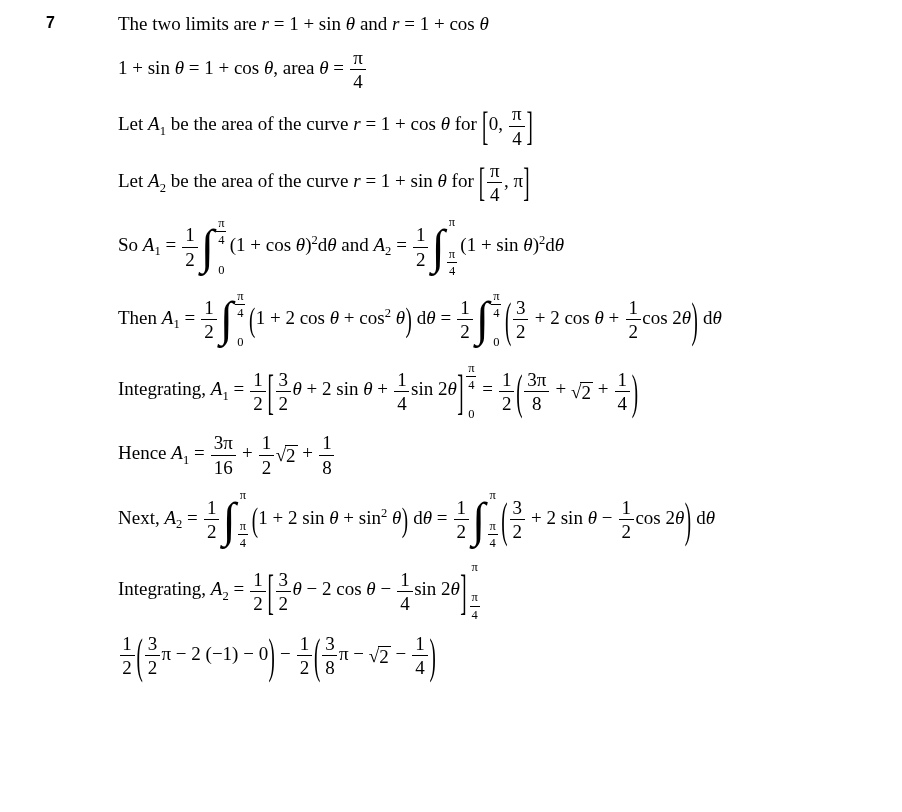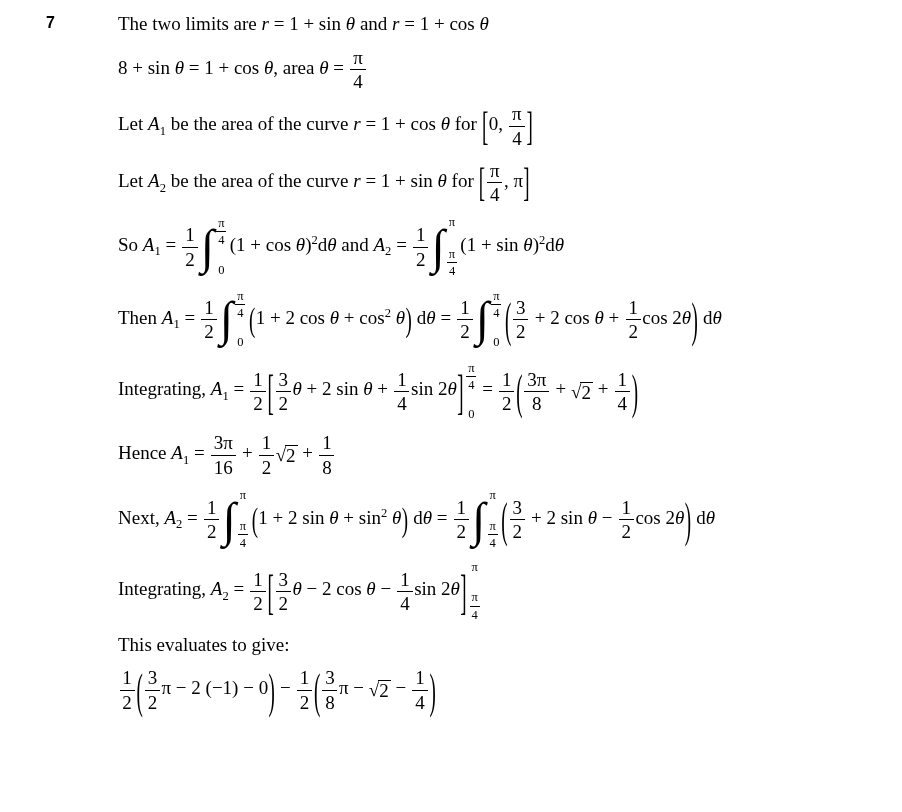--- a/index.html
+++ b/index.html
@@ -92,25 +92,24 @@
   .rsign{ line-height:1.05; display:block; }
   .rbody{ display:block; border-top:1.3px solid #000; margin-left:-1px; padding:0 2px 0 1px; line-height:1.05; }
 </style>
 </head>
 <body>
 
 <div class="page">
   <div class="qnum">7</div>
   <div id="math-root">
       <div class="mline"><span class="mt">The two limits are </span><span class="mi">r</span><span class="mt"> = 1 + sin </span><span class="mi">θ</span><span class="mt"> and </span><span class="mi">r</span><span class="mt"> = 1 + cos </span><span class="mi">θ</span></div>
-      <div class="mline"><span class="mt">8 + sin </span><span class="mi">θ</span><span class="mt"> = 1 + cos </span><span class="mi">θ</span><span class="mt">, area </span><span class="mi">θ</span><span class="mt"> = </span><span class="mfrac"><span class="fnum"><span class="mt">π</span></span><span class="fbar"></span><span class="fden"><span class="mt">4</span></span></span></div>
+      <div class="mline"><span class="mt">1 + sin </span><span class="mi">θ</span><span class="mt"> = 1 + cos </span><span class="mi">θ</span><span class="mt">, area </span><span class="mi">θ</span><span class="mt"> = </span><span class="mfrac"><span class="fnum"><span class="mt">π</span></span><span class="fbar"></span><span class="fden"><span class="mt">4</span></span></span></div>
       <div class="mline"><span class="mt">Let </span><span class="mi">A</span><span class="msub"><span class="mt">1</span></span><span class="mt"> be the area of the curve </span><span class="mi">r</span><span class="mt"> = 1 + cos </span><span class="mi">θ</span><span class="mt"> for </span><span class="mbig" style="--s: 2.1;">[</span><span class="mt">0, </span><span class="mfrac"><span class="fnum"><span class="mt">π</span></span><span class="fbar"></span><span class="fden"><span class="mt">4</span></span></span><span class="mbig" style="--s: 2.1;">]</span></div>
       <div class="mline"><span class="mt">Let </span><span class="mi">A</span><span class="msub"><span class="mt">2</span></span><span class="mt"> be the area of the curve </span><span class="mi">r</span><span class="mt"> = 1 + sin </span><span class="mi">θ</span><span class="mt"> for </span><span class="mbig" style="--s: 2.1;">[</span><span class="mfrac"><span class="fnum"><span class="mt">π</span></span><span class="fbar"></span><span class="fden"><span class="mt">4</span></span></span><span class="mt">, π</span><span class="mbig" style="--s: 2.1;">]</span></div>
       <div class="mline"><span class="mt">So </span><span class="mi">A</span><span class="msub"><span class="mt">1</span></span><span class="mt"> = </span><span class="mfrac"><span class="fnum"><span class="mt">1</span></span><span class="fbar"></span><span class="fden"><span class="mt">2</span></span></span><span class="mint"><span class="isign">∫</span><span class="ilim"><span class="ihi"><span class="mfrac"><span class="fnum"><span class="mt">π</span></span><span class="fbar"></span><span class="fden"><span class="mt">4</span></span></span></span><span class="ilo"><span class="mt">0</span></span></span></span><span class="mt">(1 + cos </span><span class="mi">θ</span><span class="mt">)</span><span class="msup"><span class="mt">2</span></span><span class="mt">d</span><span class="mi">θ</span><span class="mt"> and </span><span class="mi">A</span><span class="msub"><span class="mt">2</span></span><span class="mt"> = </span><span class="mfrac"><span class="fnum"><span class="mt">1</span></span><span class="fbar"></span><span class="fden"><span class="mt">2</span></span></span><span class="mint"><span class="isign">∫</span><span class="ilim"><span class="ihi"><span class="mt">π</span></span><span class="ilo"><span class="mfrac"><span class="fnum"><span class="mt">π</span></span><span class="fbar"></span><span class="fden"><span class="mt">4</span></span></span></span></span></span><span class="mt">(1 + sin </span><span class="mi">θ</span><span class="mt">)</span><span class="msup"><span class="mt">2</span></span><span class="mt">d</span><span class="mi">θ</span></div>
       <div class="mline"><span class="mt">Then </span><span class="mi">A</span><span class="msub"><span class="mt">1</span></span><span class="mt"> = </span><span class="mfrac"><span class="fnum"><span class="mt">1</span></span><span class="fbar"></span><span class="fden"><span class="mt">2</span></span></span><span class="mint"><span class="isign">∫</span><span class="ilim"><span class="ihi"><span class="mfrac"><span class="fnum"><span class="mt">π</span></span><span class="fbar"></span><span class="fden"><span class="mt">4</span></span></span></span><span class="ilo"><span class="mt">0</span></span></span></span><span class="mbig" style="--s: 1.8;">(</span><span class="mt">1 + 2 cos </span><span class="mi">θ</span><span class="mt"> + cos</span><span class="msup"><span class="mt">2</span></span><span class="mt"> </span><span class="mi">θ</span><span class="mbig" style="--s: 1.8;">)</span><span class="mt"> d</span><span class="mi">θ</span><span class="mt"> = </span><span class="mfrac"><span class="fnum"><span class="mt">1</span></span><span class="fbar"></span><span class="fden"><span class="mt">2</span></span></span><span class="mint"><span class="isign">∫</span><span class="ilim"><span class="ihi"><span class="mfrac"><span class="fnum"><span class="mt">π</span></span><span class="fbar"></span><span class="fden"><span class="mt">4</span></span></span></span><span class="ilo"><span class="mt">0</span></span></span></span><span class="mbig" style="--s: 2.5;">(</span><span class="mfrac"><span class="fnum"><span class="mt">3</span></span><span class="fbar"></span><span class="fden"><span class="mt">2</span></span></span><span class="mt"> + 2 cos </span><span class="mi">θ</span><span class="mt"> + </span><span class="mfrac"><span class="fnum"><span class="mt">1</span></span><span class="fbar"></span><span class="fden"><span class="mt">2</span></span></span><span class="mt">cos 2</span><span class="mi">θ</span><span class="mbig" style="--s: 2.5;">)</span><span class="mt"> d</span><span class="mi">θ</span></div>
       <div class="mline"><span class="mt">Integrating, </span><span class="mi">A</span><span class="msub"><span class="mt">1</span></span><span class="mt"> = </span><span class="mfrac"><span class="fnum"><span class="mt">1</span></span><span class="fbar"></span><span class="fden"><span class="mt">2</span></span></span><span class="mbig" style="--s: 2.5;">[</span><span class="mfrac"><span class="fnum"><span class="mt">3</span></span><span class="fbar"></span><span class="fden"><span class="mt">2</span></span></span><span class="mi">θ</span><span class="mt"> + 2 sin </span><span class="mi">θ</span><span class="mt"> + </span><span class="mfrac"><span class="fnum"><span class="mt">1</span></span><span class="fbar"></span><span class="fden"><span class="mt">4</span></span></span><span class="mt">sin 2</span><span class="mi">θ</span><span class="mbig" style="--s: 2.5;">]</span><span class="mlim" style="height: 4.8em;"><span class="ihi"><span class="mfrac"><span class="fnum"><span class="mt">π</span></span><span class="fbar"></span><span class="fden"><span class="mt">4</span></span></span></span><span class="ilo"><span class="mt">0</span></span></span><span class="mt"> = </span><span class="mfrac"><span class="fnum"><span class="mt">1</span></span><span class="fbar"></span><span class="fden"><span class="mt">2</span></span></span><span class="mbig" style="--s: 2.5;">(</span><span class="mfrac"><span class="fnum"><span class="mt">3π</span></span><span class="fbar"></span><span class="fden"><span class="mt">8</span></span></span><span class="mt"> + </span><span class="msqrt"><span class="rsign">√</span><span class="rbody"><span class="mt">2</span></span></span><span class="mt"> + </span><span class="mfrac"><span class="fnum"><span class="mt">1</span></span><span class="fbar"></span><span class="fden"><span class="mt">4</span></span></span><span class="mbig" style="--s: 2.5;">)</span></div>
       <div class="mline"><span class="mt">Hence </span><span class="mi">A</span><span class="msub"><span class="mt">1</span></span><span class="mt"> = </span><span class="mfrac"><span class="fnum"><span class="mt">3π</span></span><span class="fbar"></span><span class="fden"><span class="mt">16</span></span></span><span class="mt"> + </span><span class="mfrac"><span class="fnum"><span class="mt">1</span></span><span class="fbar"></span><span class="fden"><span class="mt">2</span></span></span><span class="msqrt"><span class="rsign">√</span><span class="rbody"><span class="mt">2</span></span></span><span class="mt"> + </span><span class="mfrac"><span class="fnum"><span class="mt">1</span></span><span class="fbar"></span><span class="fden"><span class="mt">8</span></span></span></div>
       <div class="mline"><span class="mt">Next, </span><span class="mi">A</span><span class="msub"><span class="mt">2</span></span><span class="mt"> = </span><span class="mfrac"><span class="fnum"><span class="mt">1</span></span><span class="fbar"></span><span class="fden"><span class="mt">2</span></span></span><span class="mint"><span class="isign">∫</span><span class="ilim"><span class="ihi"><span class="mt">π</span></span><span class="ilo"><span class="mfrac"><span class="fnum"><span class="mt">π</span></span><span class="fbar"></span><span class="fden"><span class="mt">4</span></span></span></span></span></span><span class="mbig" style="--s: 1.8;">(</span><span class="mt">1 + 2 sin </span><span class="mi">θ</span><span class="mt"> + sin</span><span class="msup"><span class="mt">2</span></span><span class="mt"> </span><span class="mi">θ</span><span class="mbig" style="--s: 1.8;">)</span><span class="mt"> d</span><span class="mi">θ</span><span class="mt"> = </span><span class="mfrac"><span class="fnum"><span class="mt">1</span></span><span class="fbar"></span><span class="fden"><span class="mt">2</span></span></span><span class="mint"><span class="isign">∫</span><span class="ilim"><span class="ihi"><span class="mt">π</span></span><span class="ilo"><span class="mfrac"><span class="fnum"><span class="mt">π</span></span><span class="fbar"></span><span class="fden"><span class="mt">4</span></span></span></span></span></span><span class="mbig" style="--s: 2.5;">(</span><span class="mfrac"><span class="fnum"><span class="mt">3</span></span><span class="fbar"></span><span class="fden"><span class="mt">2</span></span></span><span class="mt"> + 2 sin </span><span class="mi">θ</span><span class="mt"> − </span><span class="mfrac"><span class="fnum"><span class="mt">1</span></span><span class="fbar"></span><span class="fden"><span class="mt">2</span></span></span><span class="mt">cos 2</span><span class="mi">θ</span><span class="mbig" style="--s: 2.5;">)</span><span class="mt"> d</span><span class="mi">θ</span></div>
       <div class="mline"><span class="mt">Integrating, </span><span class="mi">A</span><span class="msub"><span class="mt">2</span></span><span class="mt"> = </span><span class="mfrac"><span class="fnum"><span class="mt">1</span></span><span class="fbar"></span><span class="fden"><span class="mt">2</span></span></span><span class="mbig" style="--s: 2.5;">[</span><span class="mfrac"><span class="fnum"><span class="mt">3</span></span><span class="fbar"></span><span class="fden"><span class="mt">2</span></span></span><span class="mi">θ</span><span class="mt"> − 2 cos </span><span class="mi">θ</span><span class="mt"> − </span><span class="mfrac"><span class="fnum"><span class="mt">1</span></span><span class="fbar"></span><span class="fden"><span class="mt">4</span></span></span><span class="mt">sin 2</span><span class="mi">θ</span><span class="mbig" style="--s: 2.5;">]</span><span class="mlim" style="height: 4.8em;"><span class="ihi"><span class="mt">π</span></span><span class="ilo"><span class="mfrac"><span class="fnum"><span class="mt">π</span></span><span class="fbar"></span><span class="fden"><span class="mt">4</span></span></span></span></span></div>
-      <div class="mline"><span class="mt">This evaluates to give:</span></div>
       <div class="mline"><span class="mfrac"><span class="fnum"><span class="mt">1</span></span><span class="fbar"></span><span class="fden"><span class="mt">2</span></span></span><span class="mbig" style="--s: 2.5;">(</span><span class="mfrac"><span class="fnum"><span class="mt">3</span></span><span class="fbar"></span><span class="fden"><span class="mt">2</span></span></span><span class="mt">π − 2 (−1) − 0</span><span class="mbig" style="--s: 2.5;">)</span><span class="mt"> − </span><span class="mfrac"><span class="fnum"><span class="mt">1</span></span><span class="fbar"></span><span class="fden"><span class="mt">2</span></span></span><span class="mbig" style="--s: 2.5;">(</span><span class="mfrac"><span class="fnum"><span class="mt">3</span></span><span class="fbar"></span><span class="fden"><span class="mt">8</span></span></span><span class="mt">π − </span><span class="msqrt"><span class="rsign">√</span><span class="rbody"><span class="mt">2</span></span></span><span class="mt"> − </span><span class="mfrac"><span class="fnum"><span class="mt">1</span></span><span class="fbar"></span><span class="fden"><span class="mt">4</span></span></span><span class="mbig" style="--s: 2.5;">)</span></div>
     </div>
 </div>
 
 </body></html>

